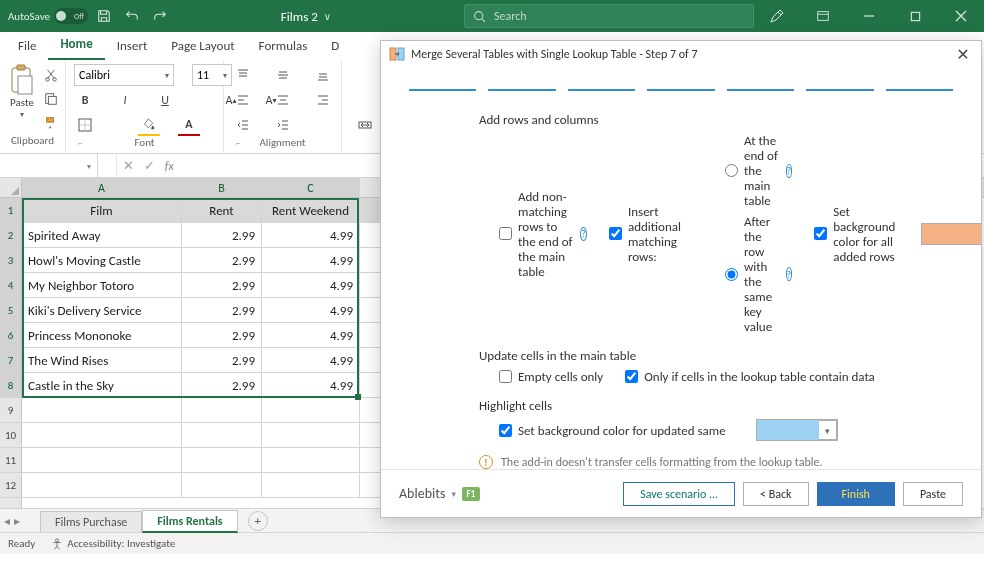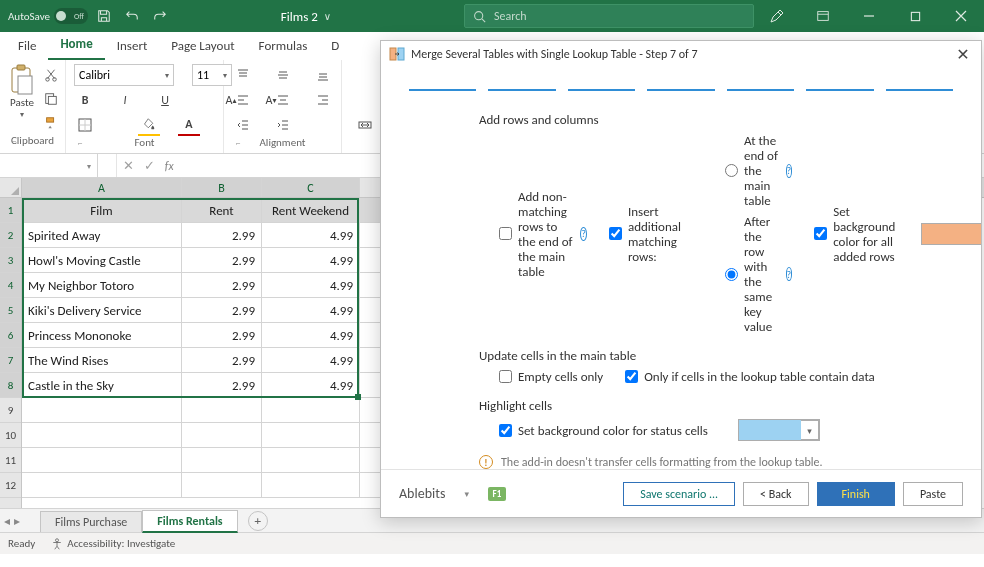--- a/index.html
+++ b/index.html
@@ -85,21 +85,21 @@
   .subopts { margin-left: 22px; display: flex; flex-direction: column; gap: 6px; }
   .help-q { width: 14px; height: 14px; border-radius: 50%; border: 1px solid #2f8dd6; color: #2f8dd6; font-size: 10px; display: inline-flex; align-items: center; justify-content: center; }
   .color-swatch { width: 62px; height: 20px; }
   .orange { background: #f4b183; }
   .blue { background: #9dd2f2; }
   .swatch-dd { width: 18px; height: 20px; border: 1px solid #adadad; display: flex; align-items: center; justify-content: center; font-size: 9px; color:#666; border-left:none;}
   .swatch-wrap { display:flex; margin-left:auto; border: 1px solid #adadad; }
   .note { display: flex; gap: 8px; align-items: center; font-size: 12px; color: #777; margin-left: 70px; margin-top: 8px;}
   .warn-icon { width: 14px; height: 14px; border: 1.5px solid #d38b1f; border-radius: 50%; display:flex; align-items:center; justify-content:center; font-size:10px; color:#d38b1f; font-weight:bold;}
   .tp-footer { height: 48px; border-top: 1px solid #e3e3e3; display: flex; align-items: center; padding: 0 18px; gap: 10px; }
-  .footer-left { font-size: 14px; color: #555; display:flex; align-items:center; gap:19px;}
+  .footer-left { font-size: 14px; color: #555; display:flex; align-items:center; gap:6px;}
   .footer-btns { margin-left: auto; display: flex; gap: 8px; }
   .btn { height: 24px; padding: 0 16px; font-size: 12px; border: 1px solid #adadad; background: #fff; display:flex; align-items:center; color:#333;}
   .btn.primary { background: #2f71b8; border-color: #2f71b8; color: #fde047; padding: 0 24px;}
   .btn.out { border-color: #2f71b8; color: #0f766e; }
   input[type=checkbox], input[type=radio] { width: 13px; height: 13px; }
   .f1 { width:18px; height:14px; background:#7bb663; border-radius:2px; font-size:9px; font-weight:bold; color:#fff; display:flex; align-items:center; justify-content:center;}
   svg { display:block;}
   .underline-a { border-bottom: 2px solid #c00000; }
   .underline-fill { border-bottom: 2px solid #ffc000; }
 </style>
@@ -569,21 +569,21 @@
       <label class="optrow">
         <input type="checkbox" checked="" style="">
         <span>Only if cells in the lookup table contain data</span>
       </label>
     </div>
 
     <div class="section">Highlight cells</div>
     <div class="opts">
       <label class="optrow">
         <input type="checkbox" checked="" style="">
-        <span>Set background color for status cells</span>
+        <span>Set background color for updated same</span>
         <span class="swatch-wrap" style="margin-left:24px">
           <span class="color-swatch blue"></span>
           <span class="swatch-dd">▾</span>
         </span>
       </label>
     </div>
 
     <div class="note">
       <span class="warn-icon">!</span>
       <span>The add-in doesn't transfer cells formatting from the lookup table.</span>

